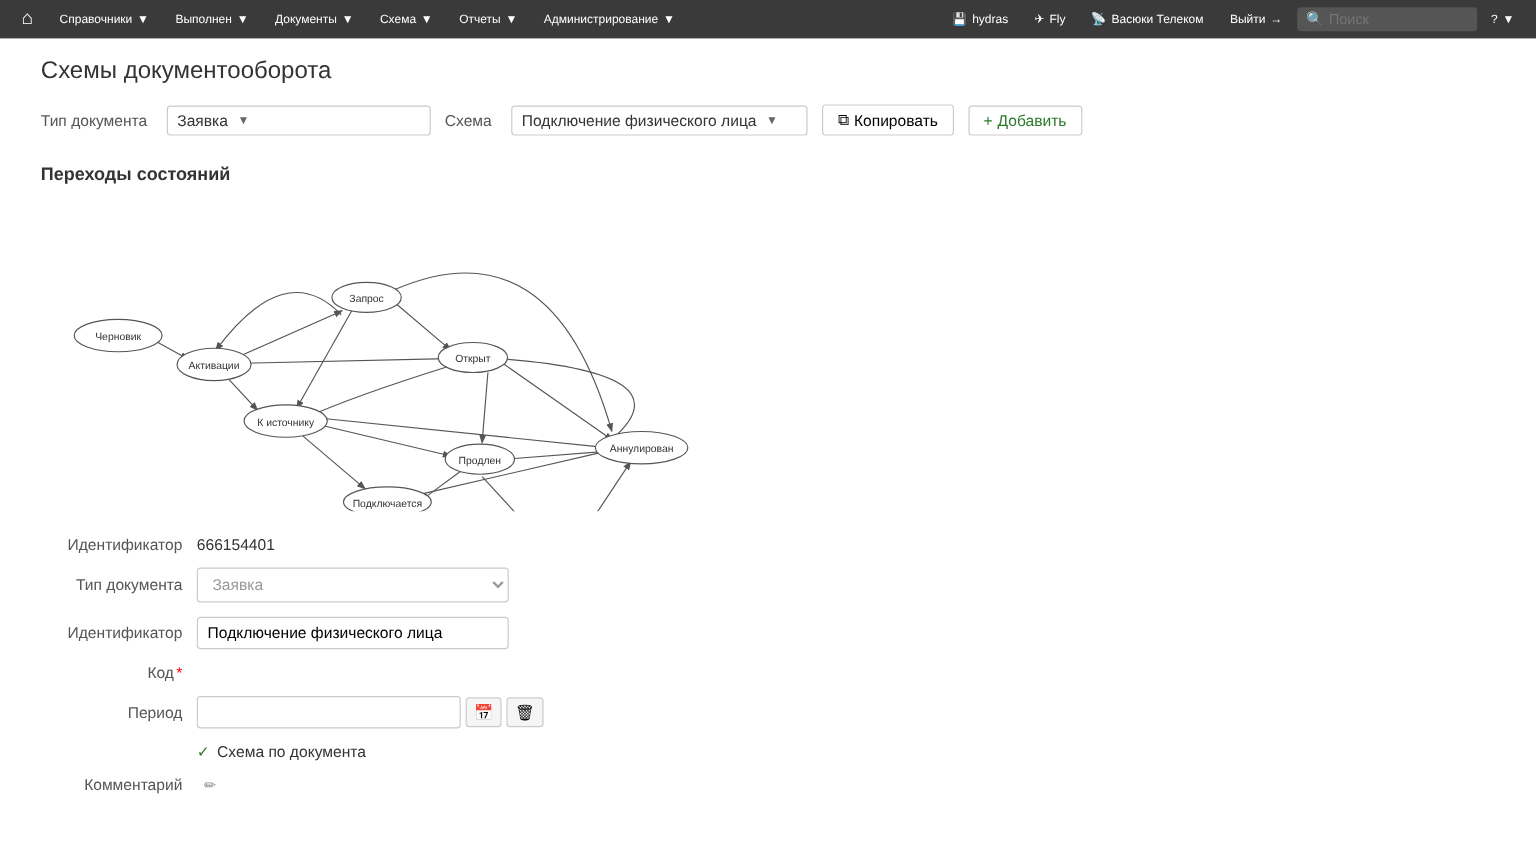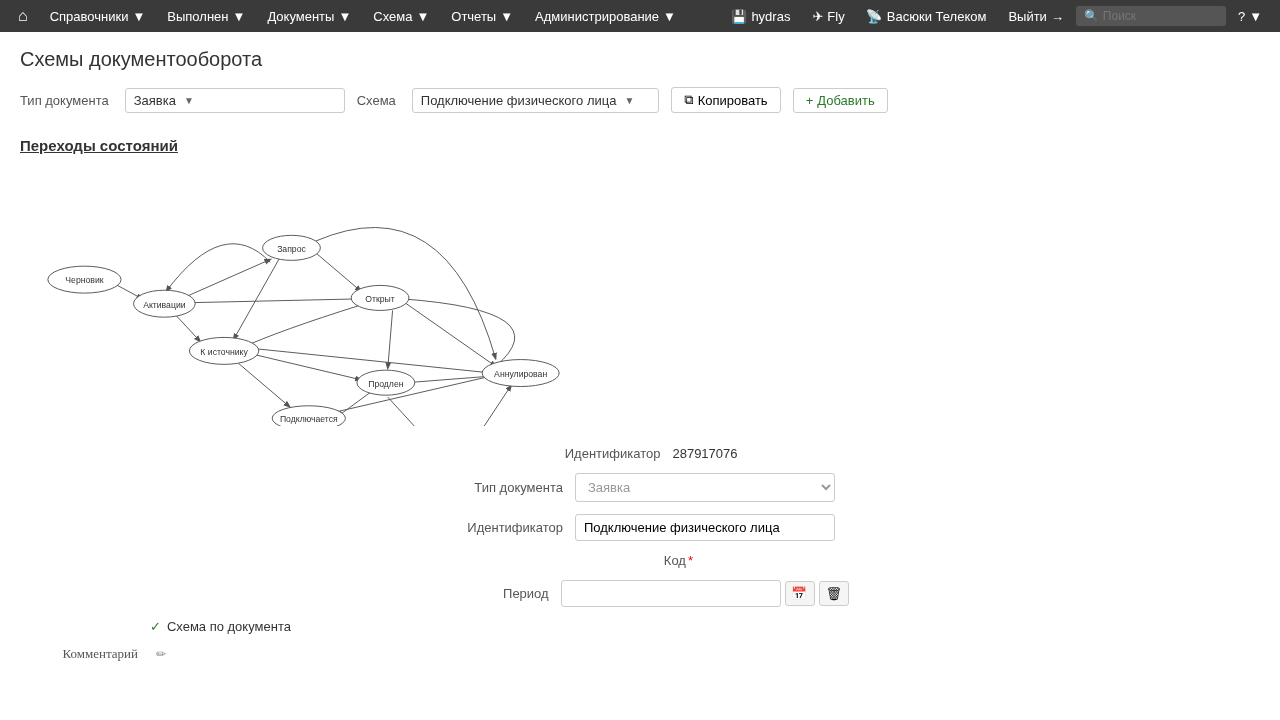--- a/index.html
+++ b/index.html
@@ -16,21 +16,21 @@
       gap: 2px;
     }
     .topnav-item {
       padding: 0 10px;
       height: 32px;
       display: flex;
       align-items: center;
       cursor: pointer;
       white-space: nowrap;
       color: #fff;
-      font-size: 13px;
+      font-size: 10px;
       gap: 4px;
     }
     .topnav-home { font-size: 16px; }
     .topnav-sep { flex: 1; }
     .topnav-right {
       display: flex;
       align-items: center;
       gap: 2px;
     }
     .search-box {
@@ -48,21 +48,21 @@
     .search-input {
       background: transparent;
       border: none;
       color: #f9a8d4;
       font-size: 12px;
       outline: none;
       width: 120px;
     }
 
     
-    .page { padding: 16px 20px; }
+    .page { padding: 16px 34px; }
     .page-title {
       font-size: 20px;
       font-weight: normal;
       color: #333;
       margin-bottom: 16px;
     }
 
     
     .toolbar-row {
       display: flex;
@@ -97,42 +97,40 @@
       gap: 4px;
     }
     .btn-add { color: #2a7a2a; }
 
     
     .section-title {
       font-size: 15px;
       font-weight: bold;
       margin-bottom: 12px;
       color: #333;
-      text-decoration: underline;
     }
 
     
     .graph-area {
       width: 620px;
       height: 260px;
       position: relative;
       margin-bottom: 20px;
     }
     .graph-area svg {
       width: 100%;
       height: 100%;
     }
 
     
     .form-section { margin-top: 8px; }
     .form-row {
       display: flex;
       align-items: center;
       margin-bottom: 12px;
-      justify-content: center;
     }
     .form-row-label {
       width: 130px;
       text-align: right;
       padding-right: 12px;
       color: #555;
       font-size: 13px;
     }
     .form-row-label.required::after {
       content: '*';
@@ -170,21 +168,20 @@
       align-items: center;
       margin-left: 130px;
       margin-bottom: 12px;
       gap: 6px;
     }
     .check-icon { color: #2a7a2a; }
     .comment-row {
       display: flex;
       align-items: center;
       margin-bottom: 12px;
-      font-family: Liberation Serif, serif;
     }
     .edit-icon { color: #888; cursor: pointer; margin-left: 6px; font-size: 12px; }
   </style>
 </head>
 <body>
 
 <nav class="topnav">
   <div class="topnav-item topnav-home">⌂</div>
   <div class="topnav-item">
     <span>Справочники</span>
@@ -348,21 +345,21 @@
         <ellipse cx="510" cy="315" rx="28" ry="13" fill="white" stroke="#555" stroke-width="1"></ellipse>
         <text x="510" y="319" text-anchor="middle" font-size="9" fill="#333">Закрыт</text>
       </svg>
     </div>
   </div>
 
   <div class="form-section">
 
     <div class="form-row">
       <span class="form-row-label">Идентификатор</span>
-      <span>287917076</span>
+      <span>666154401</span>
     </div>
 
     <div class="form-row">
       <span class="form-row-label">Тип документа</span>
       <select class="form-select">
         <option value="zayavka">Заявка</option>
       </select>
     </div>
 
     <div class="form-row">

